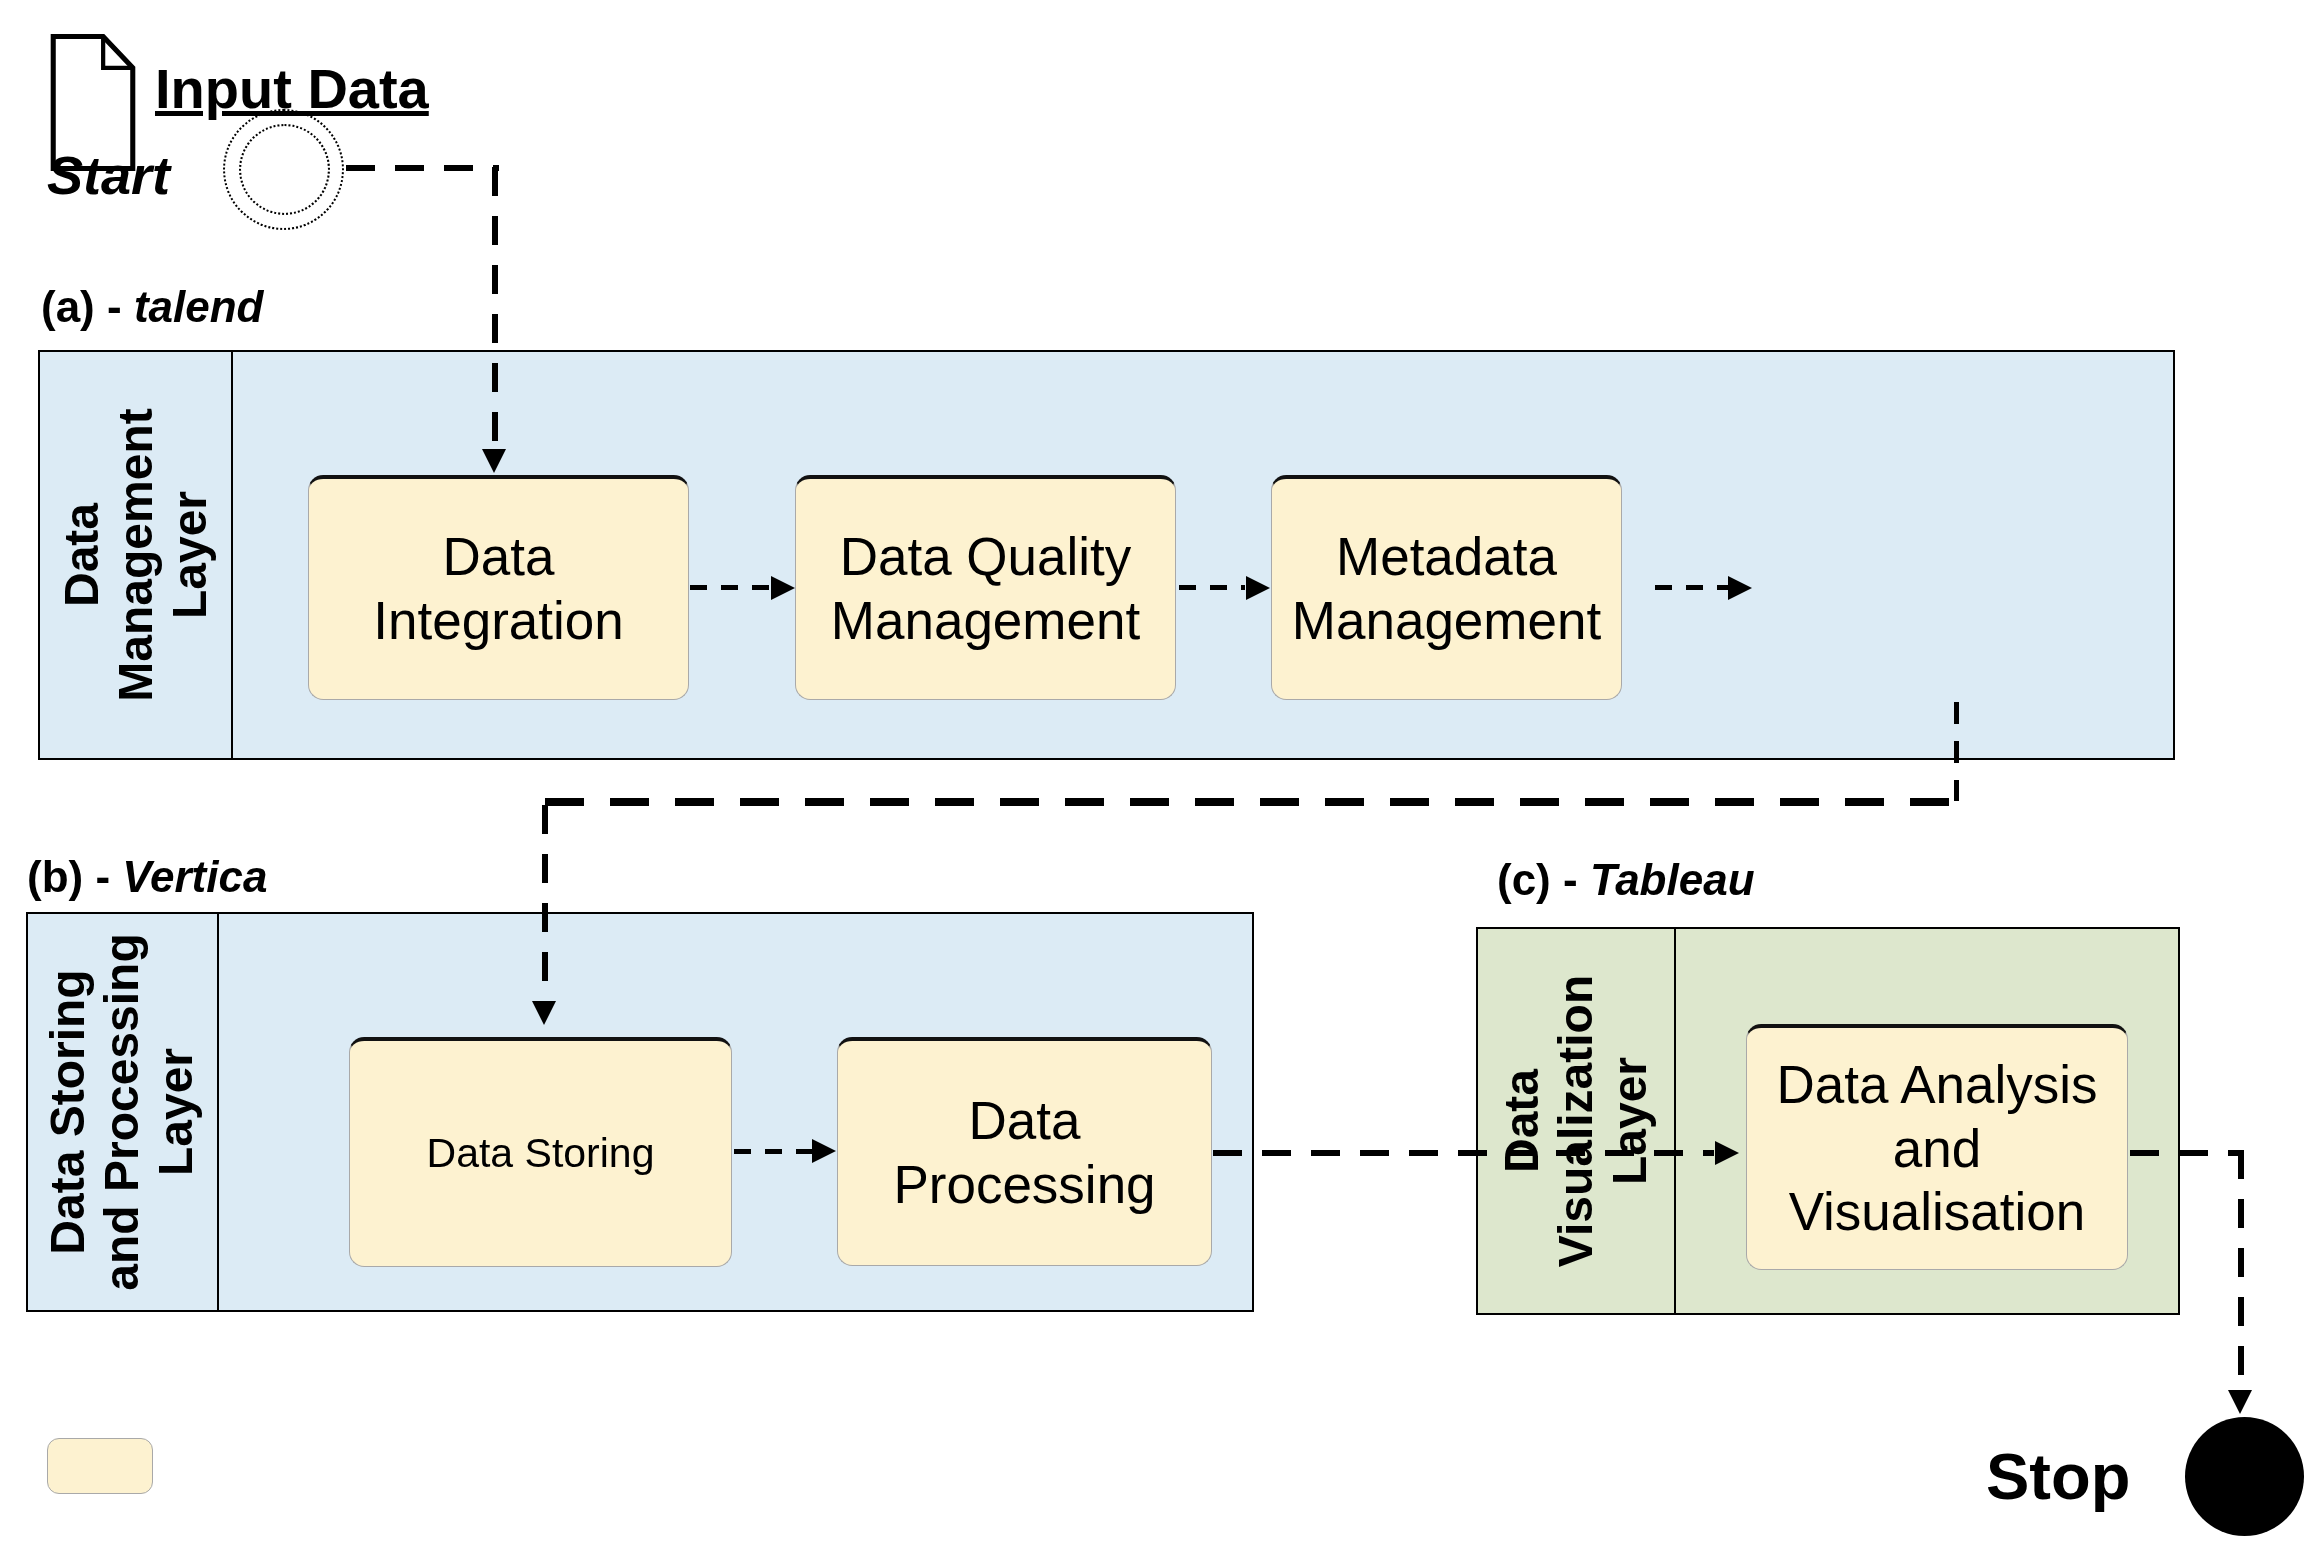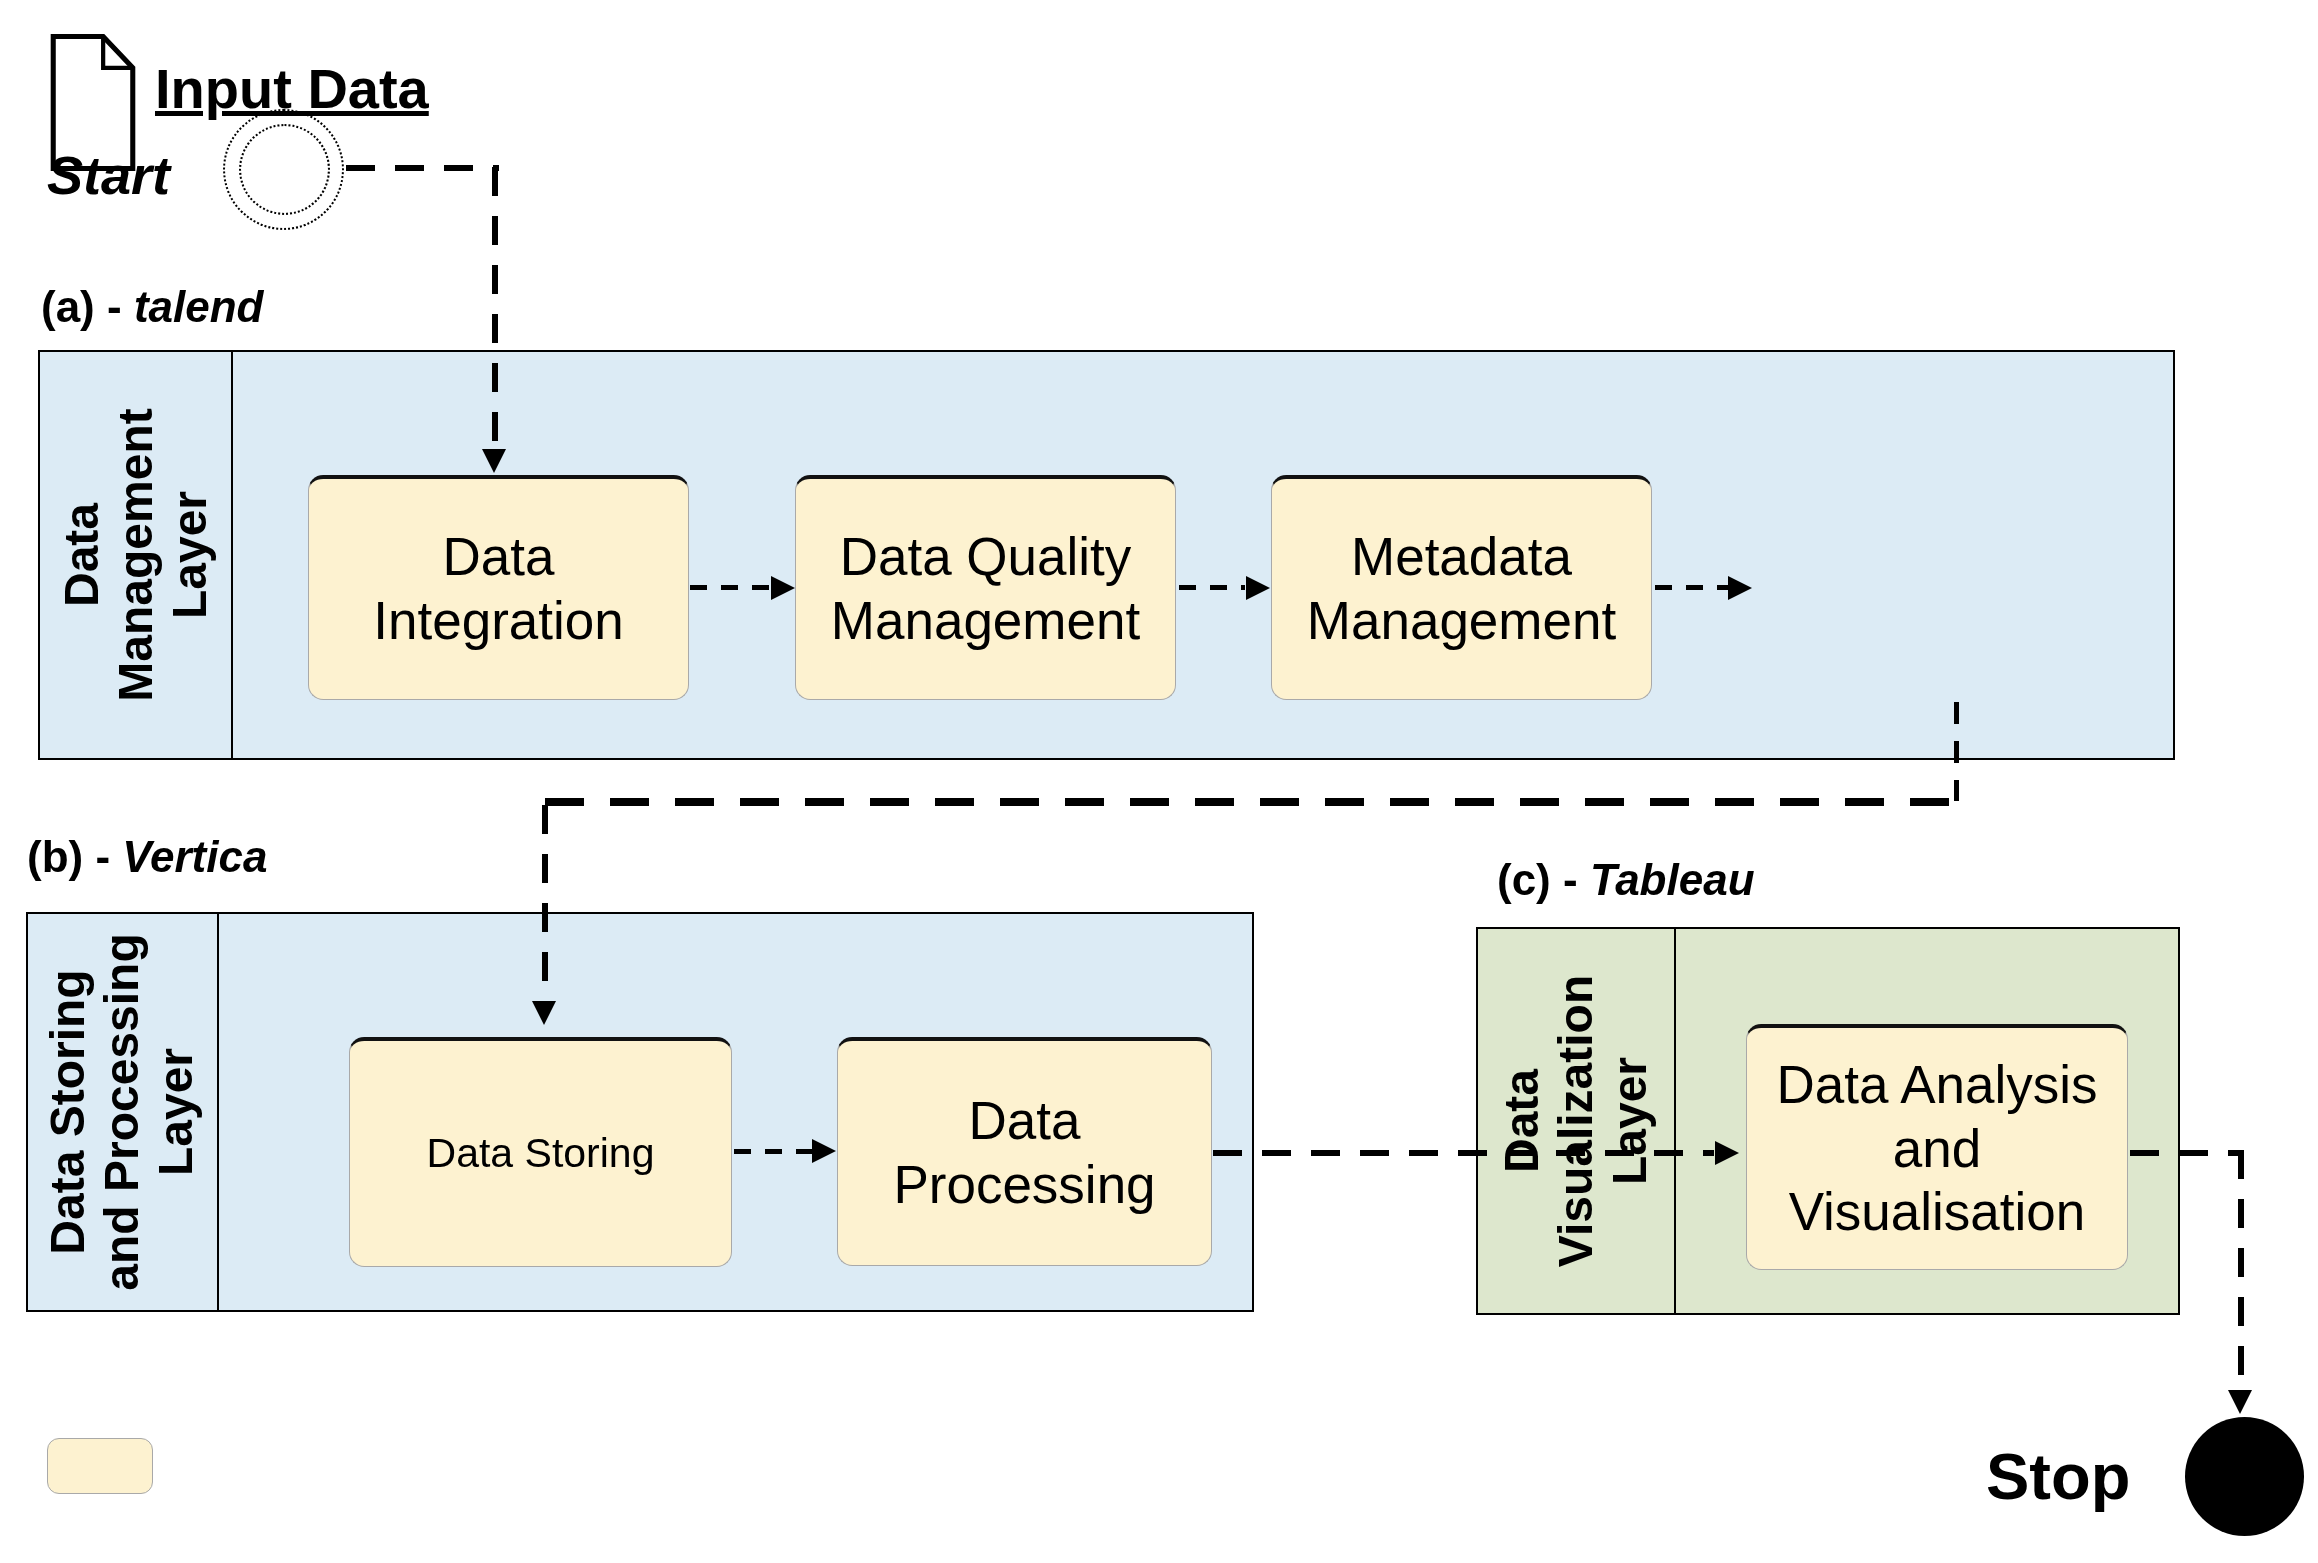--- a/index.html
+++ b/index.html
@@ -79,24 +79,24 @@
     <div class="strip" style="width:193px;">
       <div class="strip-label">Data
 Management
 Layer</div>
     </div>
   </div>
   <div class="pbox" style="left:308px;top:475px;width:381px;height:225px;">Data
 Integration</div>
   <div class="pbox" style="left:795px;top:475px;width:381px;height:225px;">Data Quality
 Management</div>
-  <div class="pbox" style="left:1271px;top:475px;width:381px;height:225px;">Metadata
+  <div class="pbox" style="left:1271px;top:475px;width:351px;height:225px;">Metadata
 Management</div>
 
-  <div class="sec-label" style="left:27px;top:832px;">
+  <div class="sec-label" style="left:27px;top:852px;">
     <span>(b) -</span>
     <span class="tool">Vertica</span>
   </div>
 
   <div class="band blue" style="left:25.5px;top:912px;width:1228px;height:400px;">
     <div class="strip" style="width:191px;">
       <div class="strip-label">Data Storing
 and Processing
 Layer</div>
     </div>

